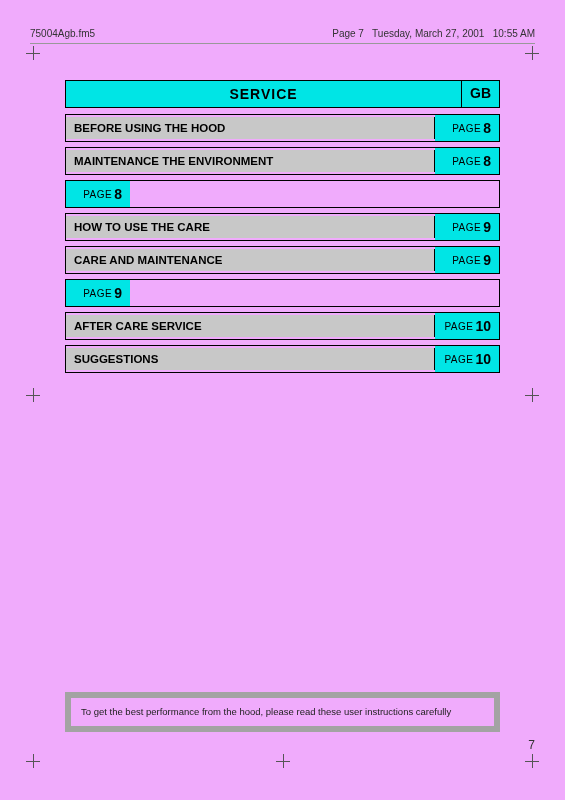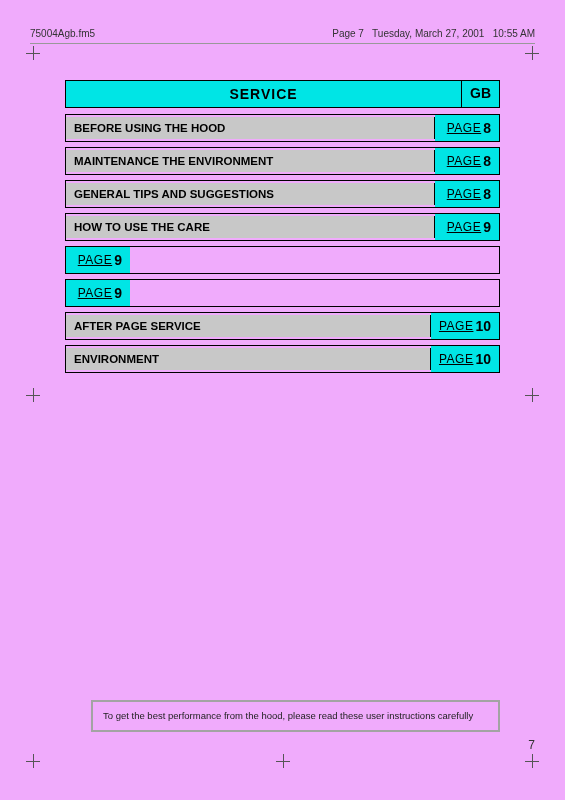--- a/index.html
+++ b/index.html
@@ -124,41 +124,39 @@
       font-size: 11px;
       font-weight: bold;
       display: flex;
       align-items: center;
       min-width: 64px;
       justify-content: flex-end;
       gap: 2px;
     }
     .toc-page-word {
       font-weight: normal;
-      font-size: 12px;
+      font-size: 10px;
       letter-spacing: 0.5px;
-      text-decoration: underline;
     }
     .toc-page-num {
       font-size: 14px;
       font-weight: bold;
     }
 
     
     .footer-note {
       position: absolute;
       bottom: 68px;
       left: 65px;
       right: 65px;
-      border: 2px solid #a3a3a3;
+      border: 6px solid #a3a3a3;
       padding: 8px 10px;
       font-size: 9.5px;
       color: #222;
       line-height: 1.3;
-      margin-left: 26px;
     }
 
     
     .page-number {
       position: absolute;
       bottom: 48px;
       right: 30px;
       font-size: 12px;
       color: #333;
     }
@@ -201,54 +199,54 @@
           </div>
         </div>
         <div class="toc-row">
           <div class="toc-label">MAINTENANCE THE ENVIRONMENT</div>
           <div class="toc-page">
             <span class="toc-page-word">PAGE</span>
             <span class="toc-page-num">8</span>
           </div>
         </div>
         <div class="toc-row">
-          <div class="toc-label">GENERAL TIPS AND SUGGESTIONS</div>
           <div class="toc-page">
             <span class="toc-page-word">PAGE</span>
             <span class="toc-page-num">8</span>
           </div>
         </div>
         <div class="toc-row">
           <div class="toc-label">HOW TO USE THE CARE</div>
           <div class="toc-page">
             <span class="toc-page-word">PAGE</span>
             <span class="toc-page-num">9</span>
           </div>
         </div>
         <div class="toc-row">
+          <div class="toc-label">CARE AND MAINTENANCE</div>
           <div class="toc-page">
             <span class="toc-page-word">PAGE</span>
             <span class="toc-page-num">9</span>
           </div>
         </div>
         <div class="toc-row">
           <div class="toc-page">
             <span class="toc-page-word">PAGE</span>
             <span class="toc-page-num">9</span>
           </div>
         </div>
         <div class="toc-row">
-          <div class="toc-label">AFTER PAGE SERVICE</div>
+          <div class="toc-label">AFTER CARE SERVICE</div>
           <div class="toc-page">
             <span class="toc-page-word">PAGE</span>
             <span class="toc-page-num">10</span>
           </div>
         </div>
         <div class="toc-row">
-          <div class="toc-label">ENVIRONMENT</div>
+          <div class="toc-label">SUGGESTIONS</div>
           <div class="toc-page">
             <span class="toc-page-word">PAGE</span>
             <span class="toc-page-num">10</span>
           </div>
         </div>
       </div>
 
   </div>
 
   <div class="footer-note">To get the best performance from the hood, please read these user instructions carefully</div>

